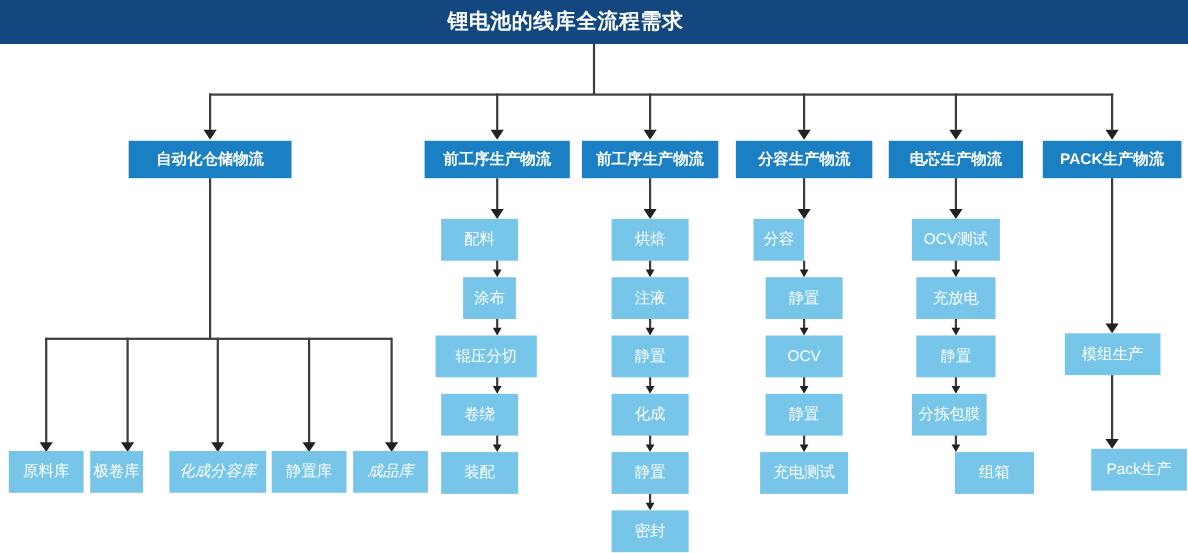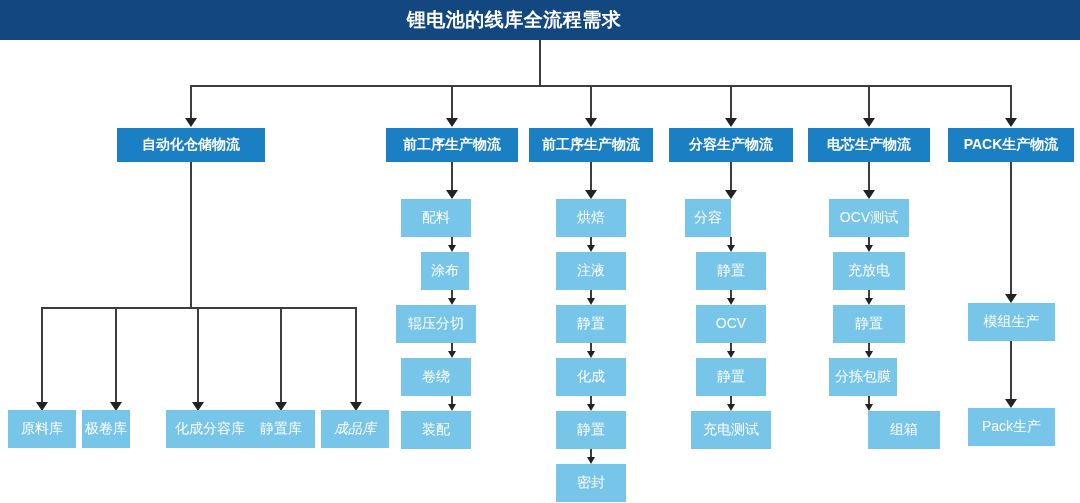--- a/index.html
+++ b/index.html
@@ -141,36 +141,36 @@
   <div class="arrowhead" style="left:192px; top:402px;"></div>
 
   <div class="vline" style="left:280px; top:307px; height:96px;"></div>
   <div class="arrowhead" style="left:275px; top:402px;"></div>
 
   <div class="vline" style="left:355px; top:307px; height:96px;"></div>
   <div class="arrowhead" style="left:350px; top:402px;"></div>
 
   <div class="node leaf" style="left:8px; top:410px; width:68px;">原料库</div>
   <div class="node leaf" style="left:82px; top:410px; width:48px;">极卷库</div>
-  <div class="node leaf" style="left:166px; top:410px; width:88px;">化成分容库</div>
+  <div class="node leaf" style="left:154px; top:410px; width:88px;font-style:italic;">化成分容库</div>
   <div class="node leaf" style="left:247px; top:410px; width:68px;">静置库</div>
   <div class="node leaf" style="left:321px; top:410px; width:68px;font-style:italic;">成品库</div>
 
   <div class="vline" style="left:451px; top:162px; height:29px;"></div>
   <div class="arrowhead" style="left:446px; top:190px;"></div>
 
   <div class="node leaf" style="left:401px; top:199px; width:70px;">配料</div>
   <div class="vline" style="left:451px; top:237px; height:9px;"></div>
   <div class="arrowhead small" style="left:448px; top:245px;"></div>
 
   <div class="node leaf" style="left:401px; top:252px; width:48px;margin-left:20px;">涂布</div>
   <div class="vline" style="left:451px; top:290px; height:9px;"></div>
   <div class="arrowhead small" style="left:448px; top:298px;"></div>
 
-  <div class="node leaf" style="left:396px; top:305px; width:80px;">辊压分切</div>
+  <div class="node leaf" style="left:396px; top:305px; width:92px;">辊压分切</div>
   <div class="vline" style="left:451px; top:343px; height:9px;"></div>
   <div class="arrowhead small" style="left:448px; top:351px;"></div>
 
   <div class="node leaf" style="left:401px; top:358px; width:70px;">卷绕</div>
   <div class="vline" style="left:451px; top:396px; height:9px;"></div>
   <div class="arrowhead small" style="left:448px; top:404px;"></div>
 
   <div class="node leaf" style="left:401px; top:411px; width:70px;">装配</div>
 
   <div class="vline" style="left:590px; top:162px; height:29px;"></div>
@@ -240,15 +240,15 @@
 
   <div class="node leaf" style="left:868px; top:411px; width:72px;">组箱</div>
 
   <div class="vline" style="left:1010px; top:162px; height:133px;"></div>
   <div class="arrowhead" style="left:1005px; top:294px;"></div>
 
   <div class="node leaf" style="left:968px; top:303px; width:87px;">模组生产</div>
   <div class="vline" style="left:1010px; top:341px; height:60px;"></div>
   <div class="arrowhead" style="left:1005px; top:399px;"></div>
 
-  <div class="node leaf" style="left:968px; top:408px; width:87px;">Pack生产</div>
+  <div class="node leaf" style="left:992px; top:408px; width:87px;">Pack生产</div>
 
 </div>
 
 </body></html>

